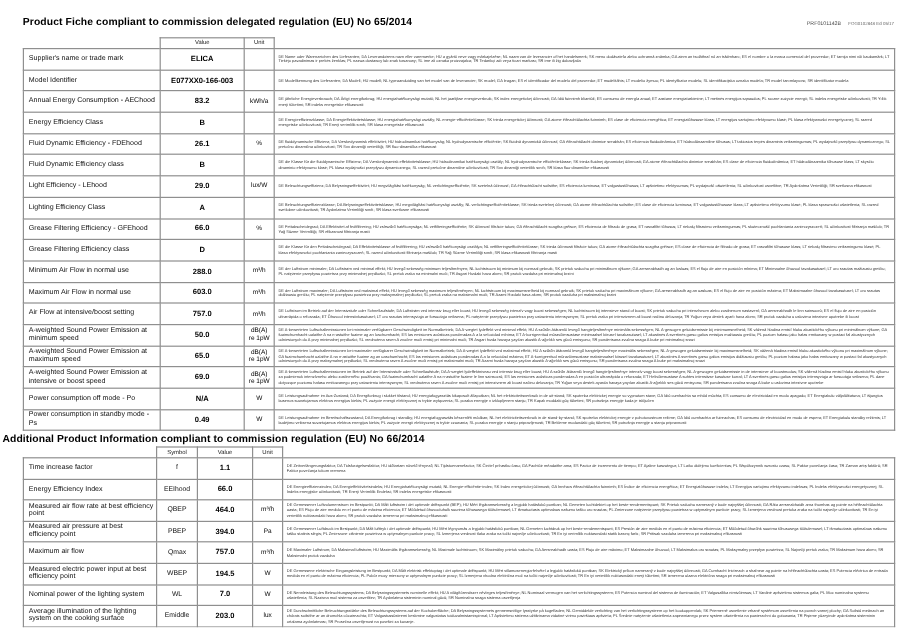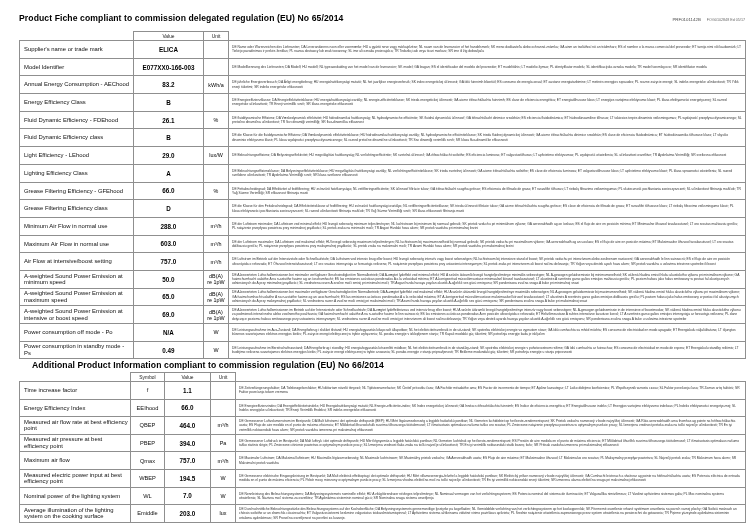--- a/index.html
+++ b/index.html
@@ -6,21 +6,21 @@
   body { width:750px; height:523px; font-family:"Liberation Sans", sans-serif; color:#000; -webkit-text-size-adjust:none; }
   .page { position:relative; width:750px; height:523px; background:#ffffff; overflow:hidden; }
 
   .doc-title { position:absolute; left:19px; top:13px; font-size:8.6px; font-weight:bold; letter-spacing:0.1px; white-space:nowrap; }
   .doc-codes { position:absolute; right:5px; top:17px; font-size:4.4px; color:#4a4a4a; white-space:nowrap; }
   .doc-codes .code2 { font-size:3.7px; color:#6a6a6a; margin-left:6px; }
 
   table.fiche { position:absolute; left:19px; width:726px; border-collapse:collapse; table-layout:fixed; }
   #table65 { top:31px; }
   #table66 { top:372px; }
-  .doc-title2 { position:absolute; left:32px; top:360px; font-size:8.6px; font-weight:bold; letter-spacing:0.1px; white-space:nowrap; }
+  .doc-title2 { position:absolute; left:2px; top:360px; font-size:8.6px; font-weight:bold; letter-spacing:0.1px; white-space:nowrap; }
 
   td, th { border:1px solid #8f8f8f; padding:0 2px; overflow:hidden; }
   th.ghost, td.ghost { border:none; }
   thead th { height:8px; font-size:4.9px; font-weight:normal; color:#222; text-align:center; line-height:5px; }
 
   #table65 tbody tr { height:17.7px; }
   #table66 tbody tr { height:17.6px; }
 
   td.lbl { font-size:5.9px; line-height:6.6px; color:#101010; padding-left:4px; vertical-align:middle; }
   td.sym { font-size:5.7px; text-align:center; vertical-align:middle; color:#101010; }

